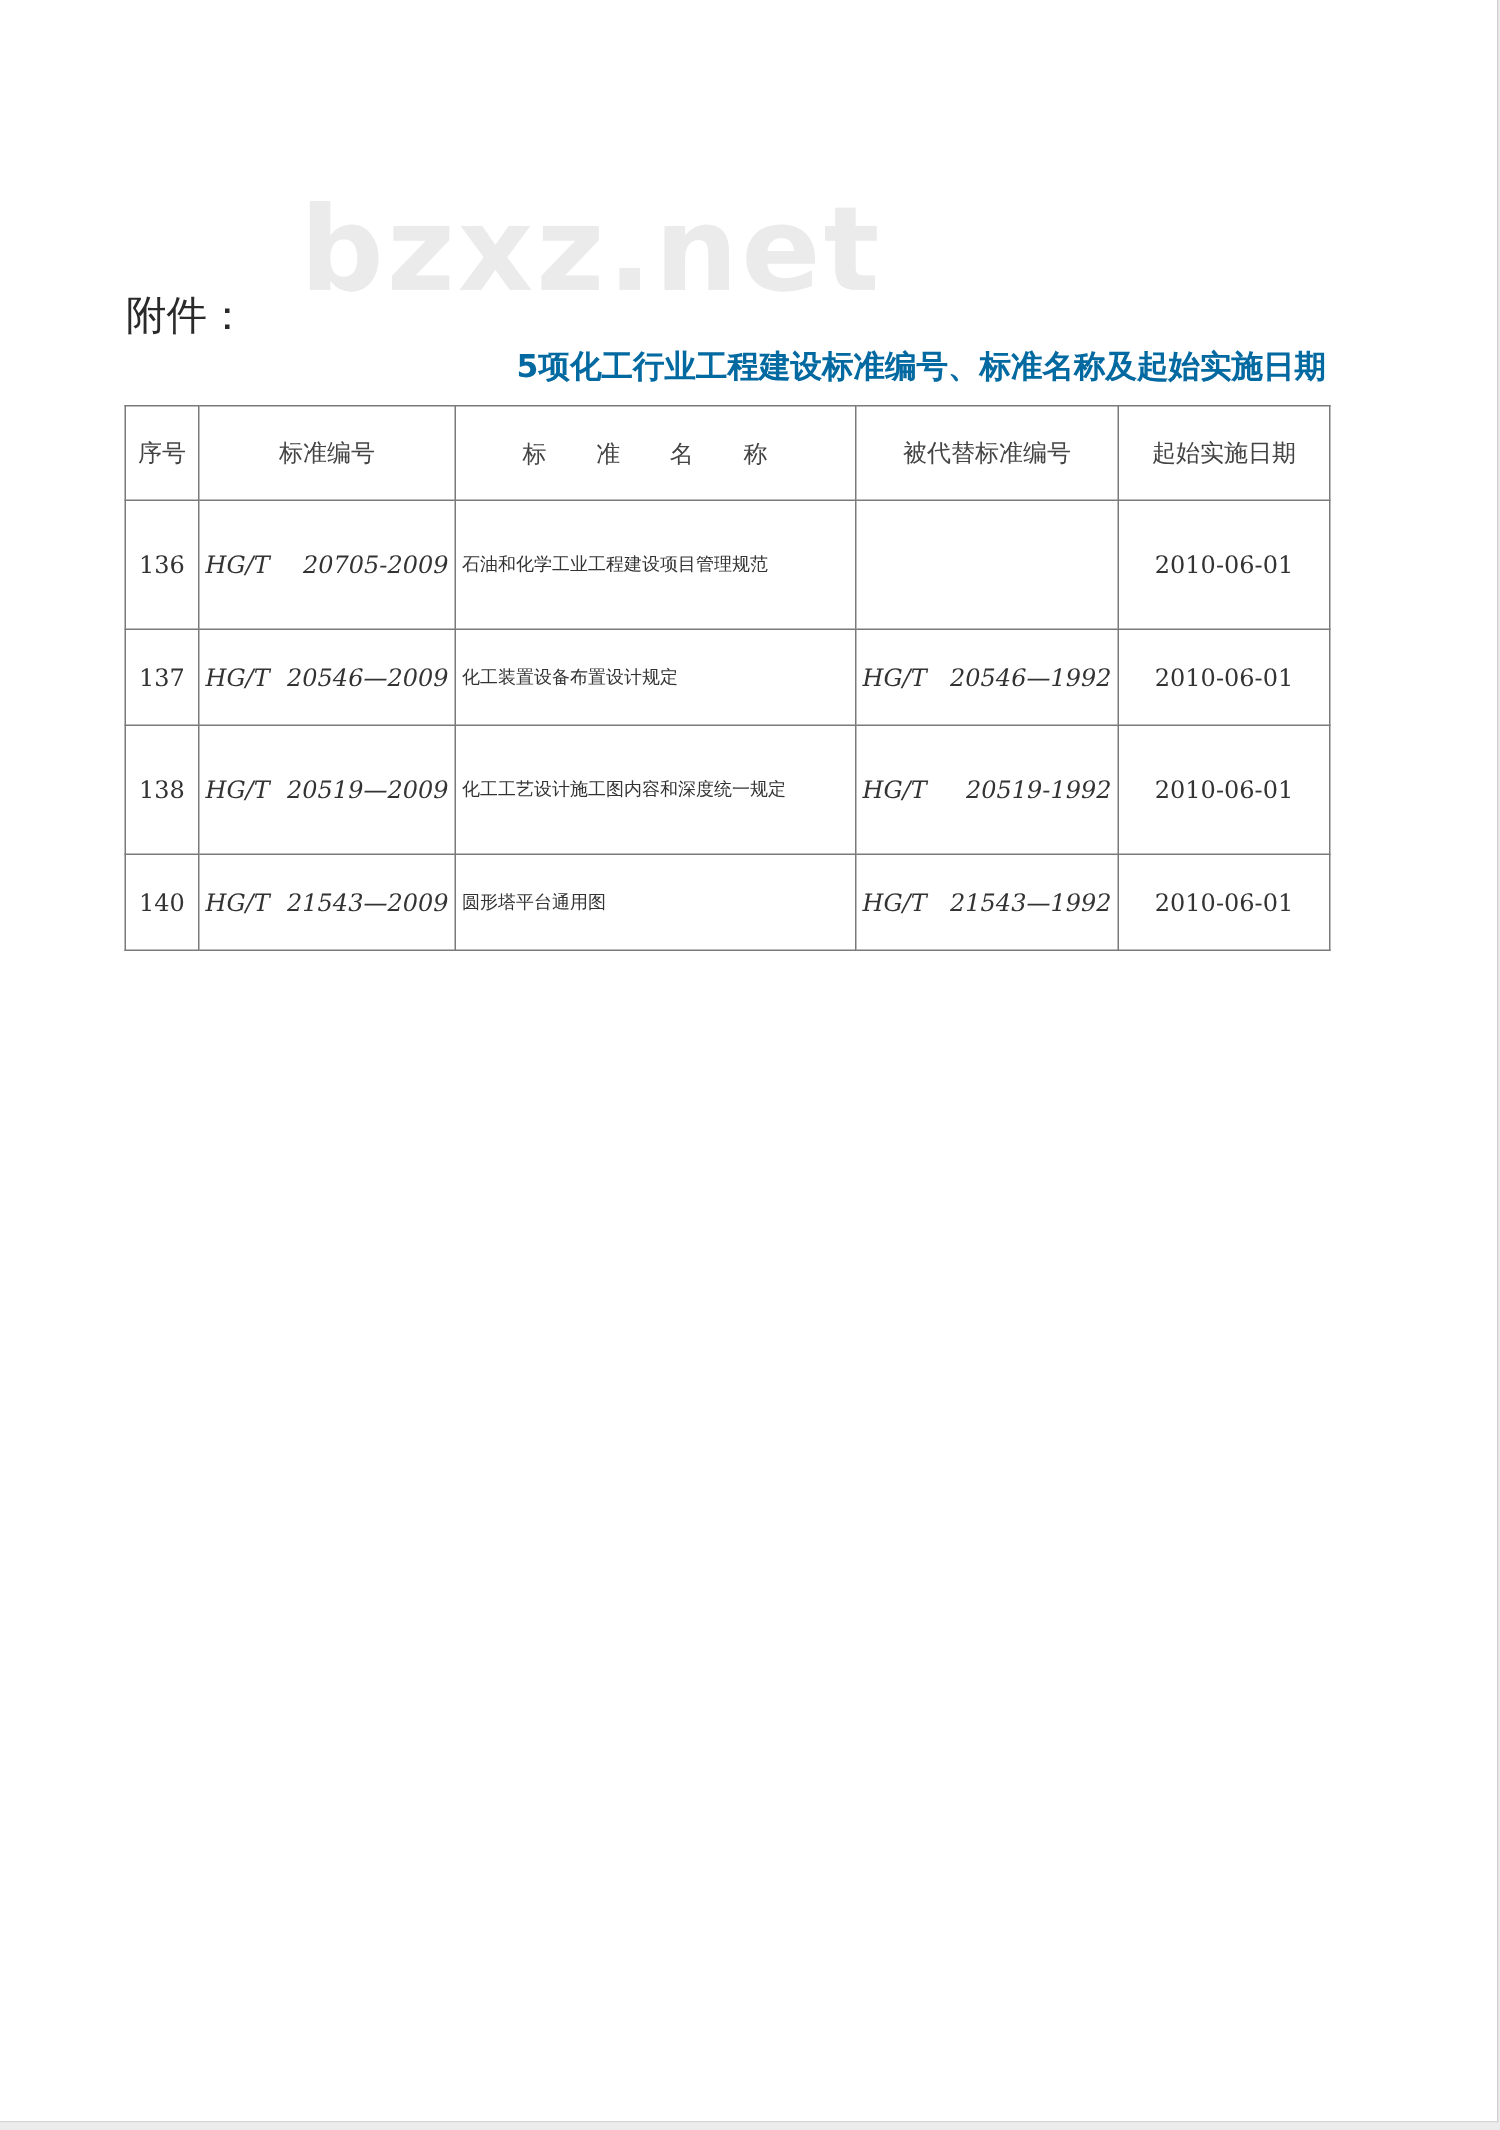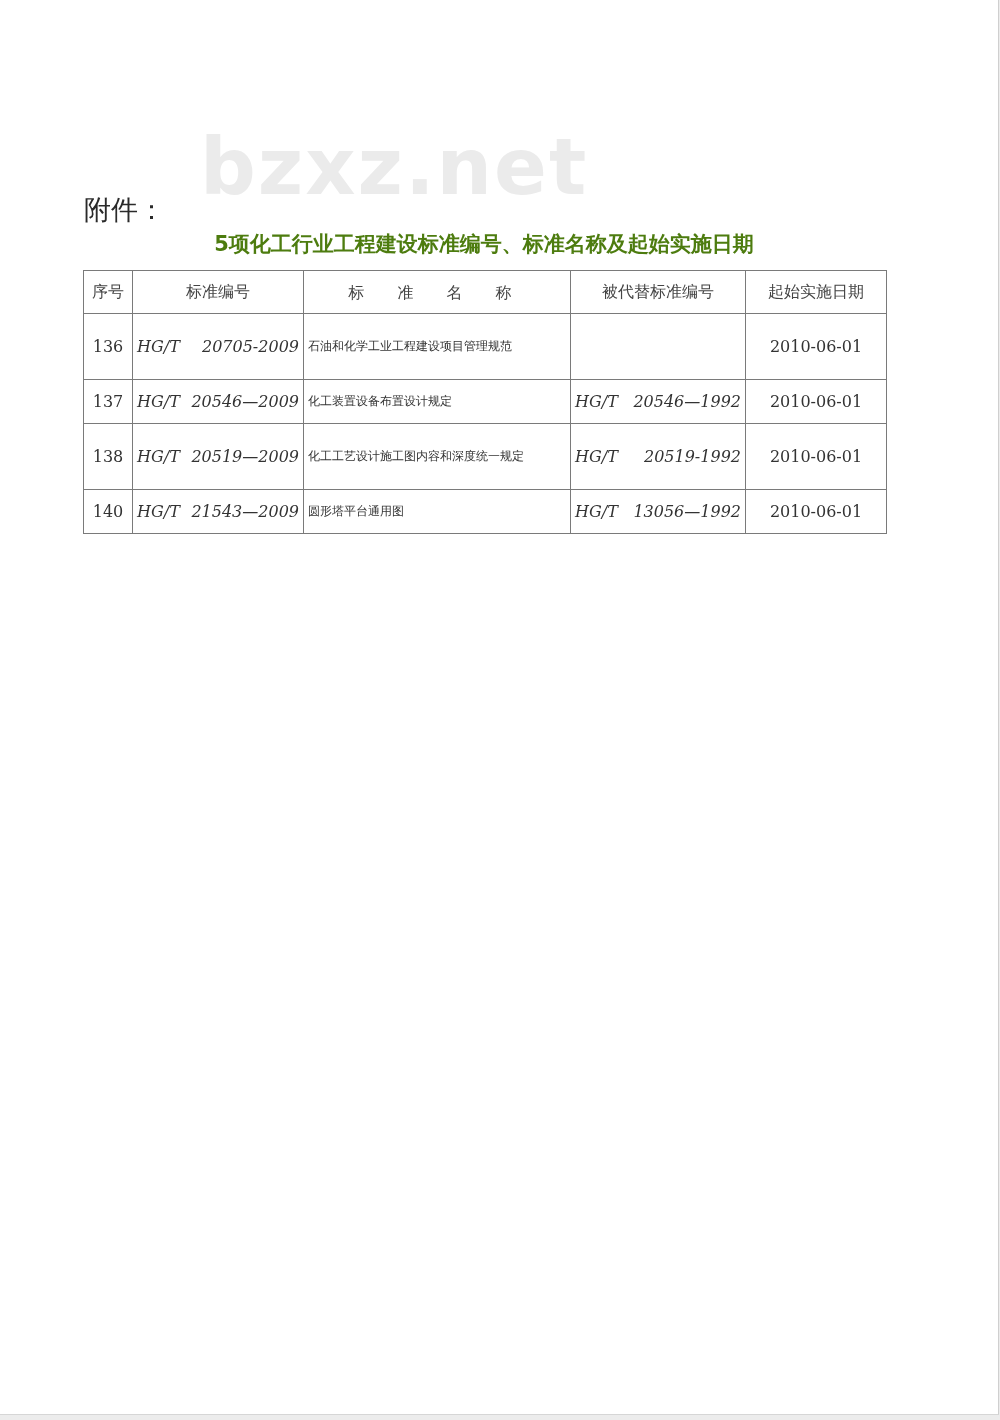--- a/index.html
+++ b/index.html
@@ -22,32 +22,32 @@
       font-weight: bold; font-size: 78px; letter-spacing: 2px;
       color: #ebebeb; line-height: 1;
     }
     .attach-label {
       position: absolute; left: 84px; top: 192px;
       font-family: "DejaVu Sans", "Liberation Sans", sans-serif;
       font-size: 27px; color: #2a2a2a; text-align: right;
     }
     .doc-title {
       position: absolute; left: 84px; width: 800px; top: 230px;
-      text-align: center;
+      text-align: right;
       font-family: "DejaVu Sans", "Liberation Sans", sans-serif;
-      font-weight: bold; font-size: 21px; color: #4d7c0f;
+      font-weight: bold; font-size: 21px; color: #0369a1;
     }
     table.std {
       position: absolute; left: 83px; top: 270px;
       border-collapse: collapse;
       font-size: 16px; color: #333;
     }
     table.std th, table.std td {
       border: 1.5px solid #7a7a7a;
-      padding: 0 4px;
+      padding: 10px 4px;
       vertical-align: middle;
     }
     table.std th {
       font-weight: normal; height: 42px; color: #444;
       font-family: "DejaVu Sans", "Liberation Sans", sans-serif;
       font-size: 16px;
     }
     .c-no { width: 40px; text-align: center; }
     .c-code { width: 162px; }
     .c-name { width: 258px; text-align: left;
@@ -134,20 +134,20 @@
         <td class="c-code">
             <div class="code-cell">
               <span>HG/T</span>
               <span>21543—2009</span>
             </div>
           </td>
         <td class="c-name">圆形塔平台通用图</td>
         <td class="c-repl">
             <div class="code-cell">
               <span>HG/T</span>
-              <span>13056—1992</span>
+              <span>21543—1992</span>
             </div>
           </td>
         <td class="c-date">2010-06-01</td>
       </tr>
     </tbody>
   </table>
 </div>
 
 </body></html>

